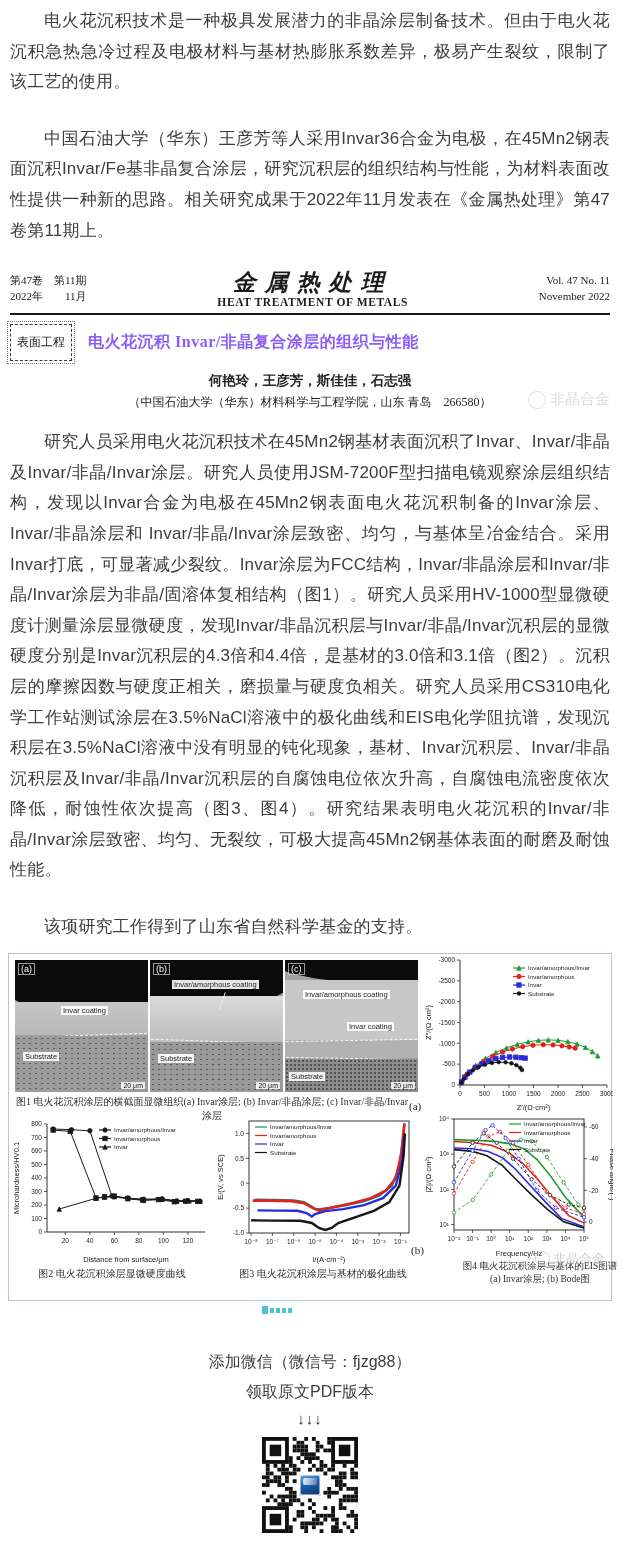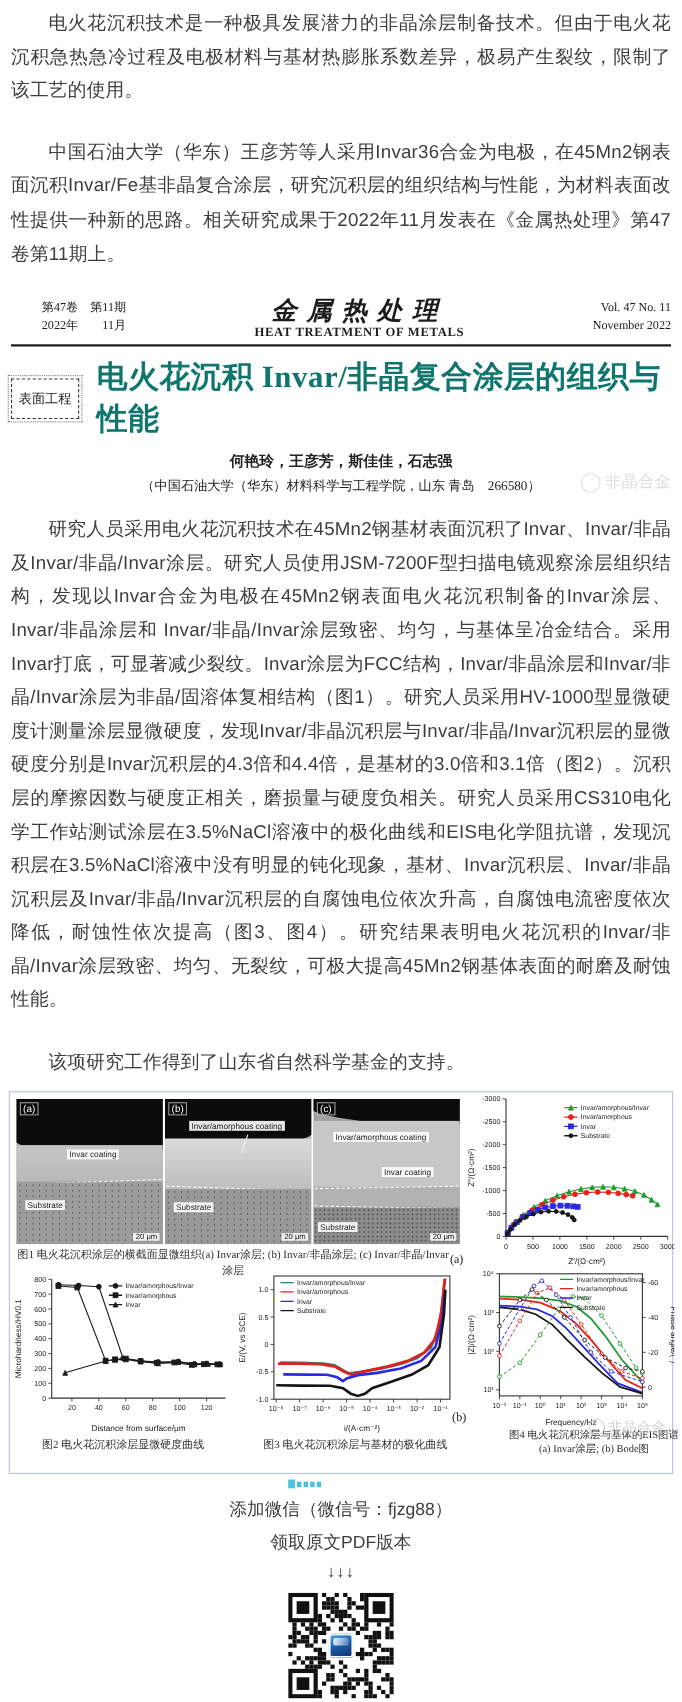--- a/index.html
+++ b/index.html
@@ -10,33 +10,33 @@
   }
   .content{padding-top:6px;}
   .para{
     margin:0 10px 26px;font-size:17px;line-height:30.6px;color:#3d3d3d;
     text-align:justify;text-indent:2em;letter-spacing:.2px;
   }
   .para.tight{margin-bottom:0;}
 
   
   .journal{position:relative;margin:0 10px 16px;font-family:"Liberation Serif","DejaVu Serif",serif;color:#1c1c1c;}
-  .j-top{display:flex;align-items:flex-start;margin-left:28px;}
+  .j-top{display:flex;align-items:flex-start;}
   .j-left{font-size:11px;line-height:16px;white-space:nowrap;}
   .j-center{flex:1;text-align:center;}
   .j-name{font-size:23px;font-weight:bold;font-style:italic;letter-spacing:9px;line-height:22px;}
   .j-name-en{font-size:11.5px;font-weight:bold;letter-spacing:.6px;margin-top:2px;}
   .j-right{font-size:11px;line-height:16px;text-align:right;white-space:nowrap;}
   .j-rule{border-top:2px solid #191919;margin-top:5px;}
   .j-title-row{display:flex;align-items:center;margin-top:9px;}
   .j-badge{
     border:1px dashed #3a3a3a;outline:1px dotted #7a7a7a;outline-offset:2px;
     font-size:12px;padding:9px 6px;white-space:nowrap;color:#222;
   }
-  .j-title{flex:1;font-size:28px;font-weight:bold;padding-left:16px;color:#0f766e;letter-spacing:.5px;}
+  .j-title{flex:1;font-size:16px;font-weight:bold;padding-left:16px;color:#8b5cf6;letter-spacing:.5px;}
   .j-authors{text-align:center;font-size:13.5px;font-weight:bold;margin-top:11px;color:#222;}
   .j-affil{text-align:center;font-size:12px;margin-top:4px;color:#222;}
   .j-wm{position:absolute;right:0;bottom:2px;display:flex;align-items:center;gap:4px;color:#dcdcdc;font-size:15px;font-family:"Liberation Sans",sans-serif;}
   .wm-circ{width:16px;height:16px;border:1.5px solid #e0e0e0;border-radius:50%;display:inline-block;}
 
   
   .figure{position:relative;margin:10px 8px 0;height:346px;border:1px solid #b7c4de;background:#fff;}
   .sem{position:absolute;width:133px;height:132px;background:#a2a2a2;overflow:hidden;top:6px;}
   .sem-a{left:6px;}  .sem-b{left:141px;}  .sem-c{left:276px;}
   .sem .blk{position:absolute;left:-8px;right:-8px;top:-10px;background:#0b0b0b;}
@@ -79,21 +79,21 @@
   .ch-hard{left:2px;top:162px;}
   .ch-polar{left:206px;top:162px;}
   .fig-wm{position:absolute;right:6px;top:296px;display:flex;align-items:center;gap:3px;color:rgba(200,200,200,.85);font-size:13px;z-index:5;}
   .fig-wm .wm-circ{width:13px;height:13px;border-color:rgba(205,205,205,.9);}
 
   
   .swipe-icon{display:flex;align-items:center;gap:2px;margin:5px 0 0 262px;height:9px;}
   .swipe-icon .tri{width:0;height:0;border-right:6px solid #4cc2da;border-top:4px solid transparent;border-bottom:4px solid transparent;}
   .swipe-icon i{width:4px;height:5px;background:#4cc2da;display:inline-block;}
   .f-line{text-align:center;font-size:16px;color:#3e3e3e;line-height:22px;}
-  .f-wechat{margin-top:8px;}
+  .f-wechat{margin-top:36px;}
   .f-pdf{margin-top:8px;}
   .f-arrows{margin-top:5px;font-size:15px;font-weight:bold;letter-spacing:1px;color:#2e2e2e;}
   .qr-wrap{position:relative;width:96px;height:96px;margin:7px auto 0;}
   .qr-wrap svg{display:block;}
   .qr-logo{position:absolute;left:37px;top:37px;width:22px;height:22px;border-radius:3px;
     background:linear-gradient(160deg,#6db3e8 0%,#1d5fae 45%,#0a2f63 100%);
     box-shadow:inset 0 0 0 1.5px #fff;}
   .qr-logo:after{content:"";position:absolute;left:4px;top:4px;width:14px;height:7px;border-radius:2px;
     background:linear-gradient(90deg,rgba(255,255,255,.85),rgba(255,255,255,.25));}
 </style>

